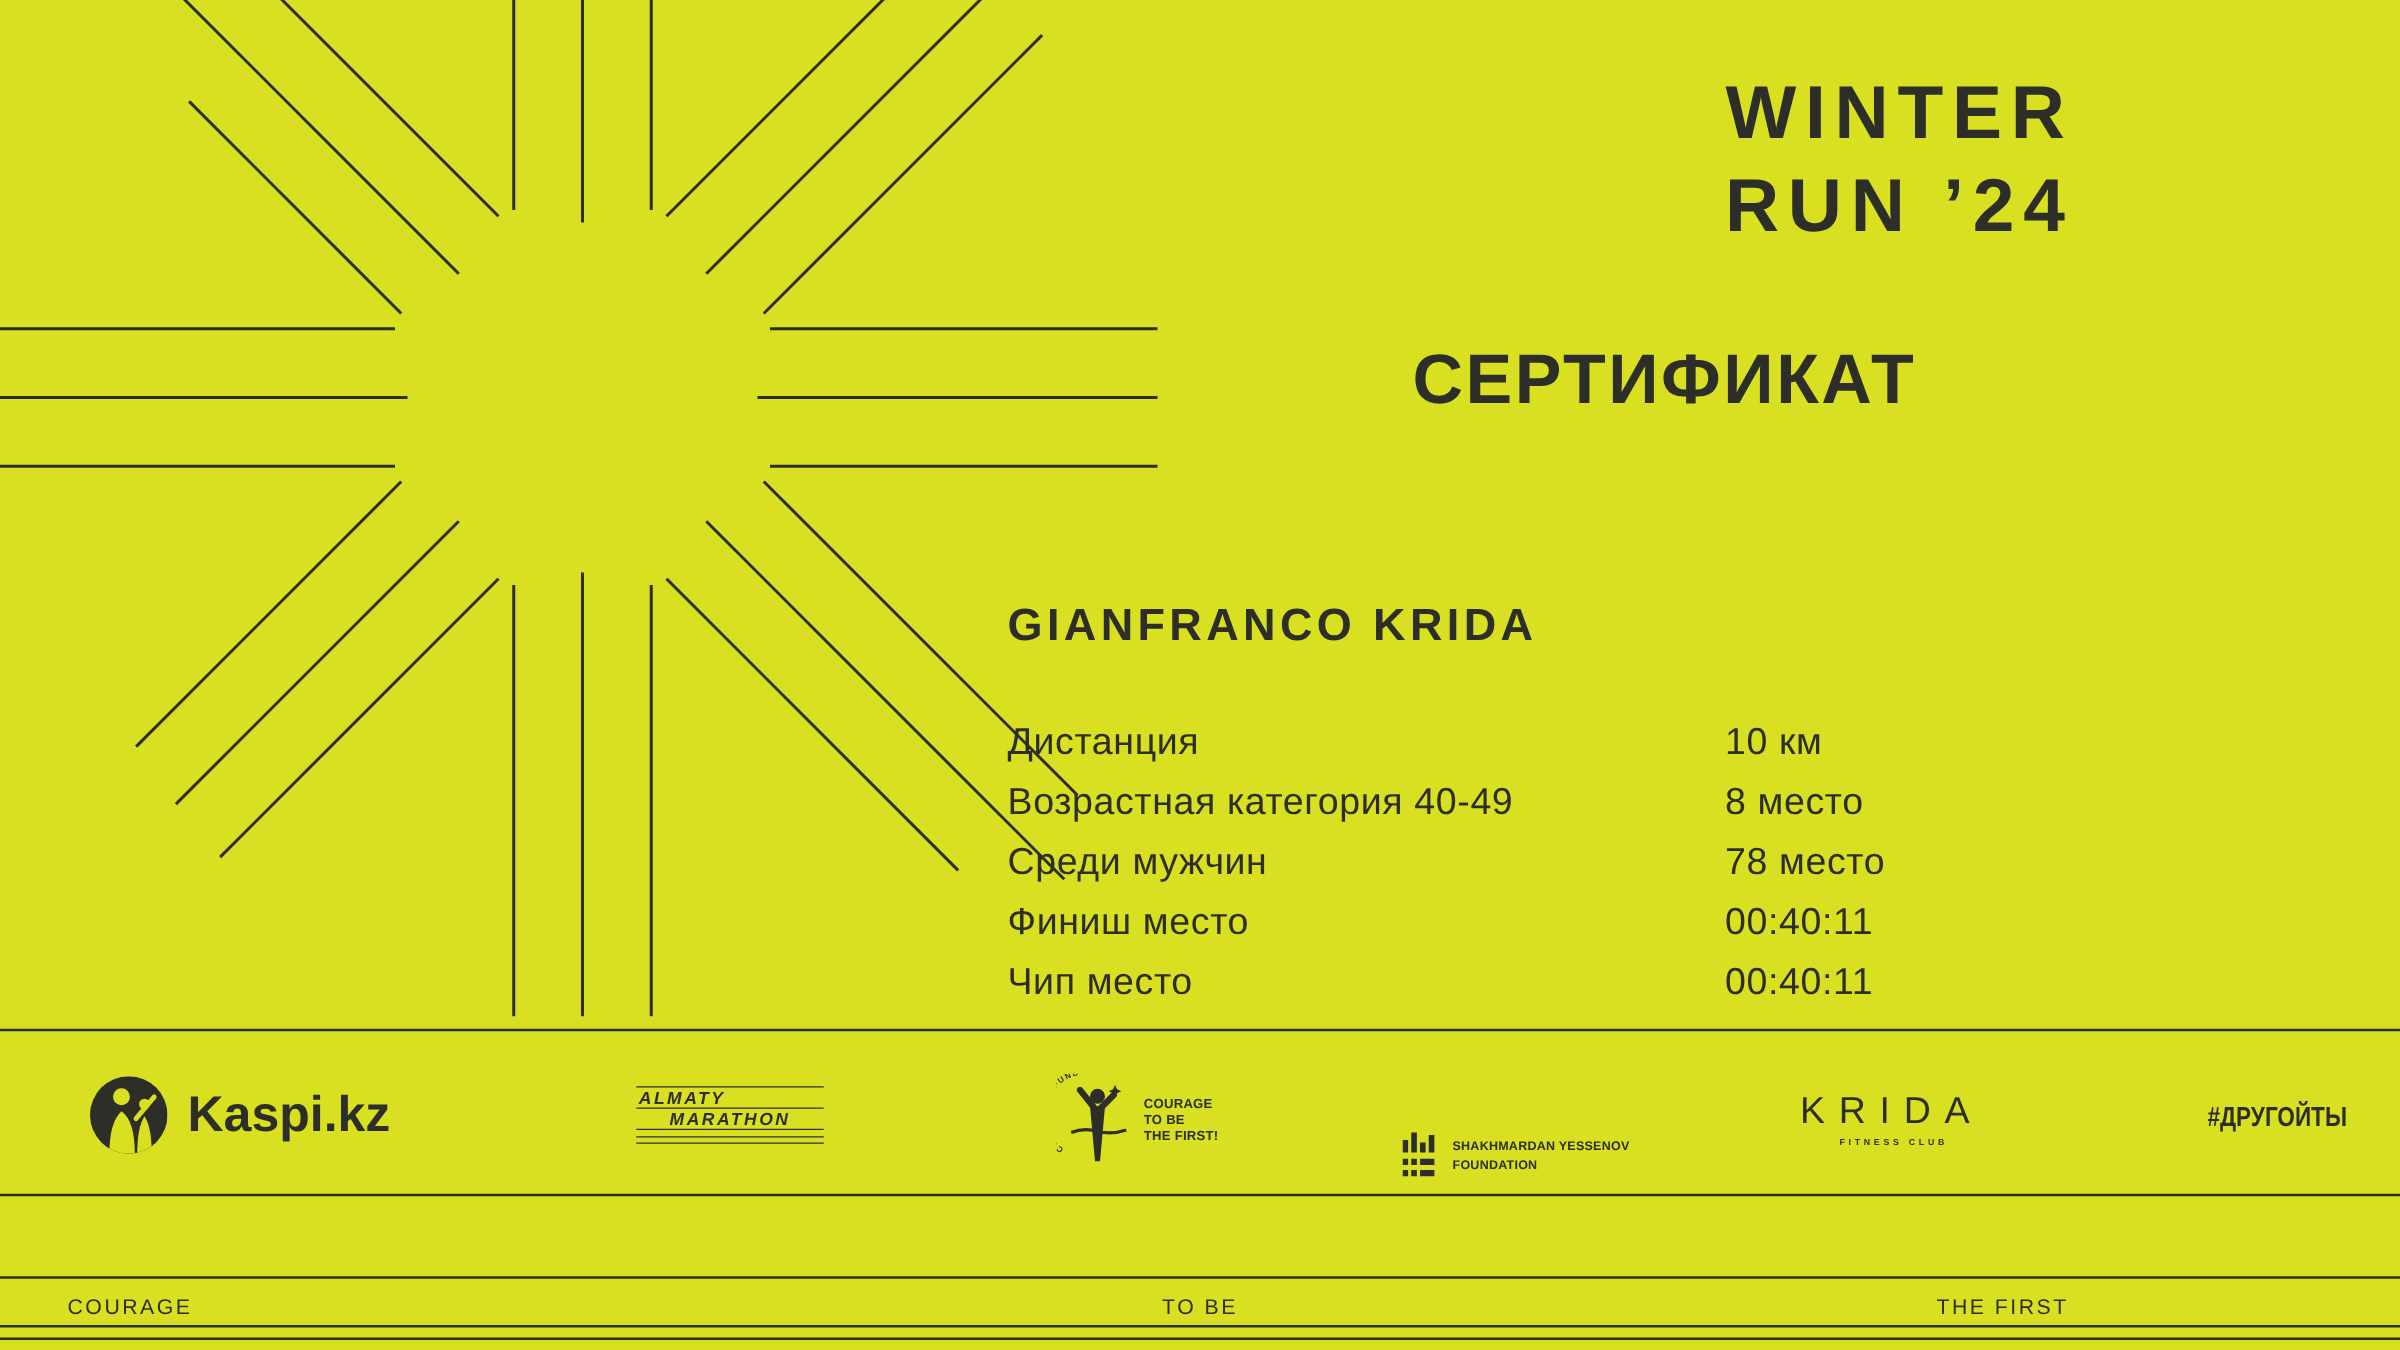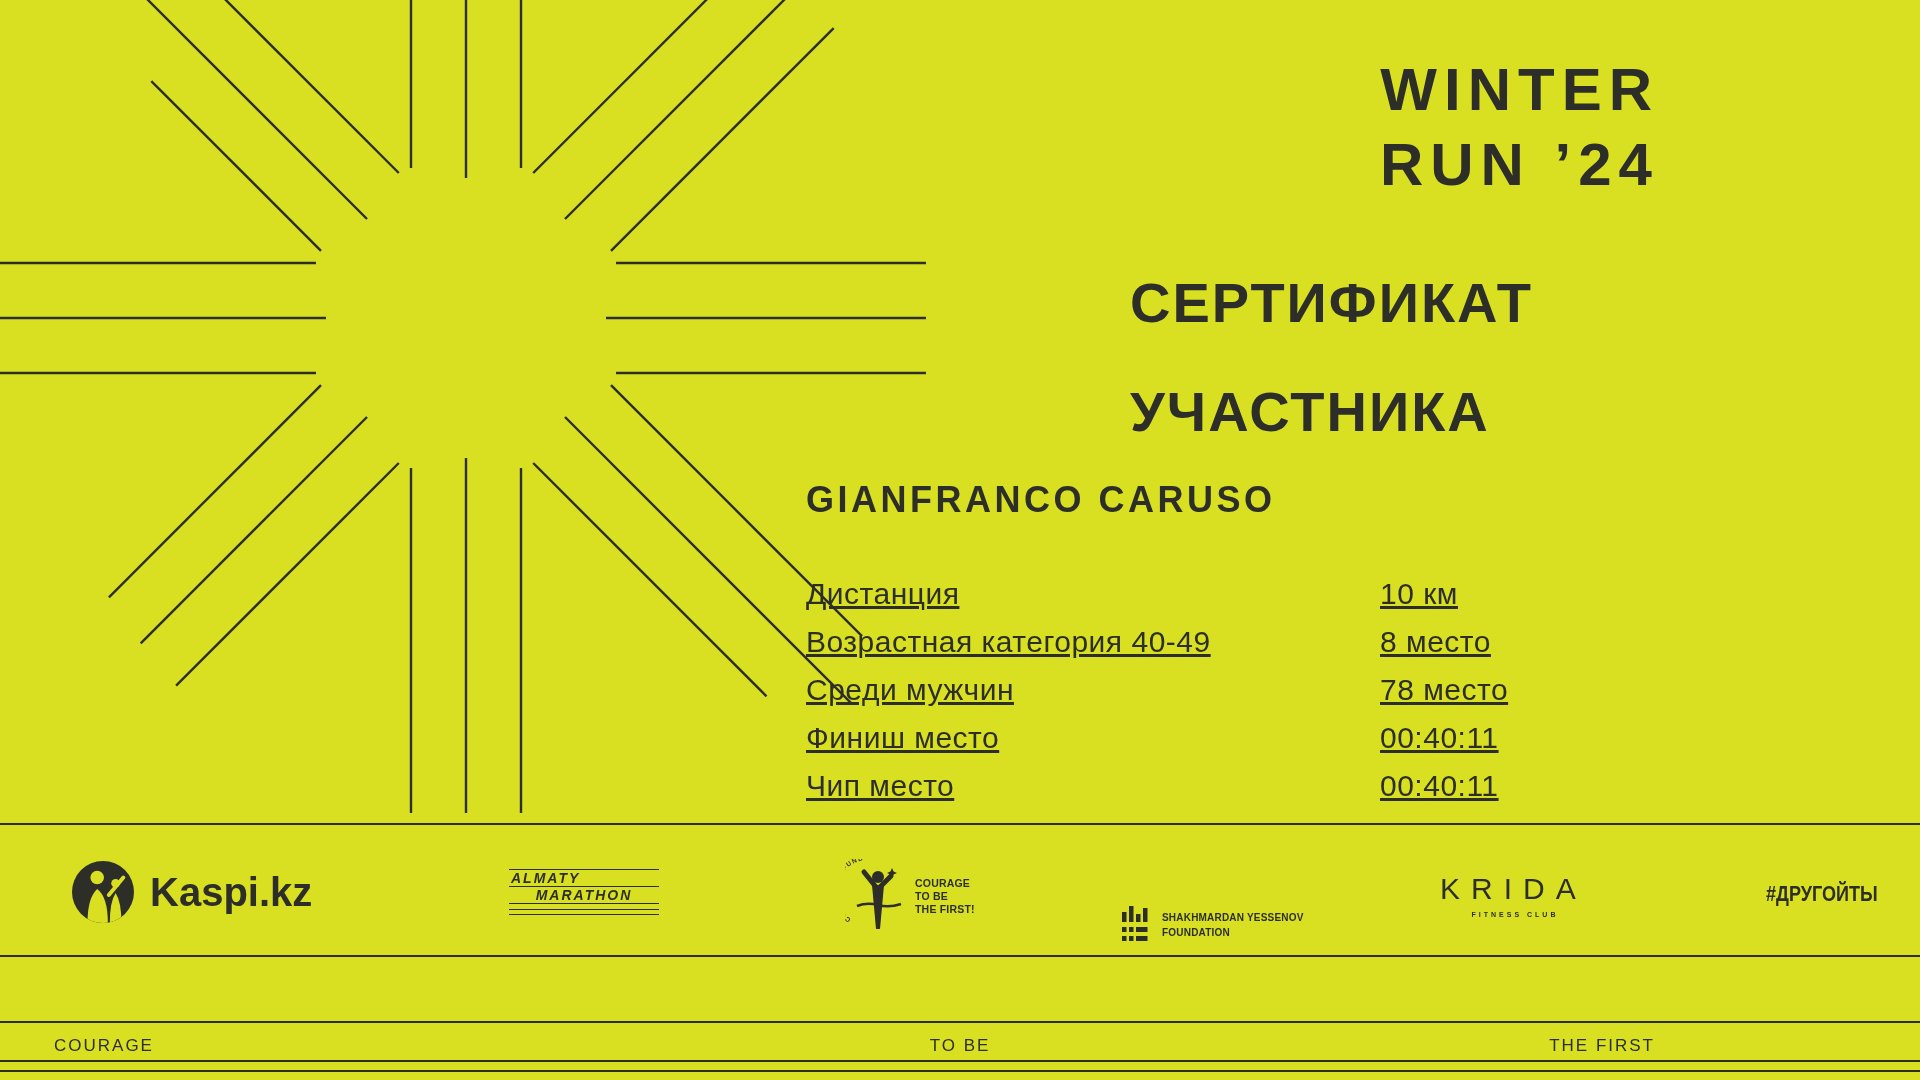--- a/index.html
+++ b/index.html
@@ -40,21 +40,21 @@
     font-size:36px;font-weight:bold;letter-spacing:3.5px;white-space:nowrap;
   }
 
   
   .stats{
     position:absolute;left:806px;top:570px;
     display:grid;grid-template-columns:574px auto;
     grid-auto-rows:48px;
     font-size:30px;letter-spacing:0.5px;
   }
-  .stats div{line-height:48px;white-space:nowrap;text-decoration:underline;}
+  .stats div{line-height:48px;white-space:nowrap;}
 
   
   .rule{position:absolute;left:0;width:1920px;border-top:2px solid var(--ink);}
   .rule-top{top:823px;}
   .rule-bottom{top:955px;}
 
   
   .logo-group{position:absolute;display:flex;align-items:center;}
 
   .kaspi{left:72px;top:861px;}
@@ -122,24 +122,23 @@
       <line x1="611.0" y1="250.8" x2="833.7" y2="28.1"></line>
     </svg>
 
   <div class="event">
     <div>WINTER</div>
     <div>RUN ’24</div>
   </div>
 
   <div class="title">
     <div>СЕРТИФИКАТ</div>
-    <div>УЧАСТНИКА</div>
-  </div>
-
-  <div class="name">GIANFRANCO CARUSO</div>
+  </div>
+
+  <div class="name">GIANFRANCO KRIDA</div>
 
   <div class="stats">
     <div>Дистанция</div>
     <div>10 км</div>
     <div>Возрастная категория 40-49</div>
     <div>8 место</div>
     <div>Среди мужчин</div>
     <div>78 место</div>
     <div>Финиш место</div>
     <div>00:40:11</div>

